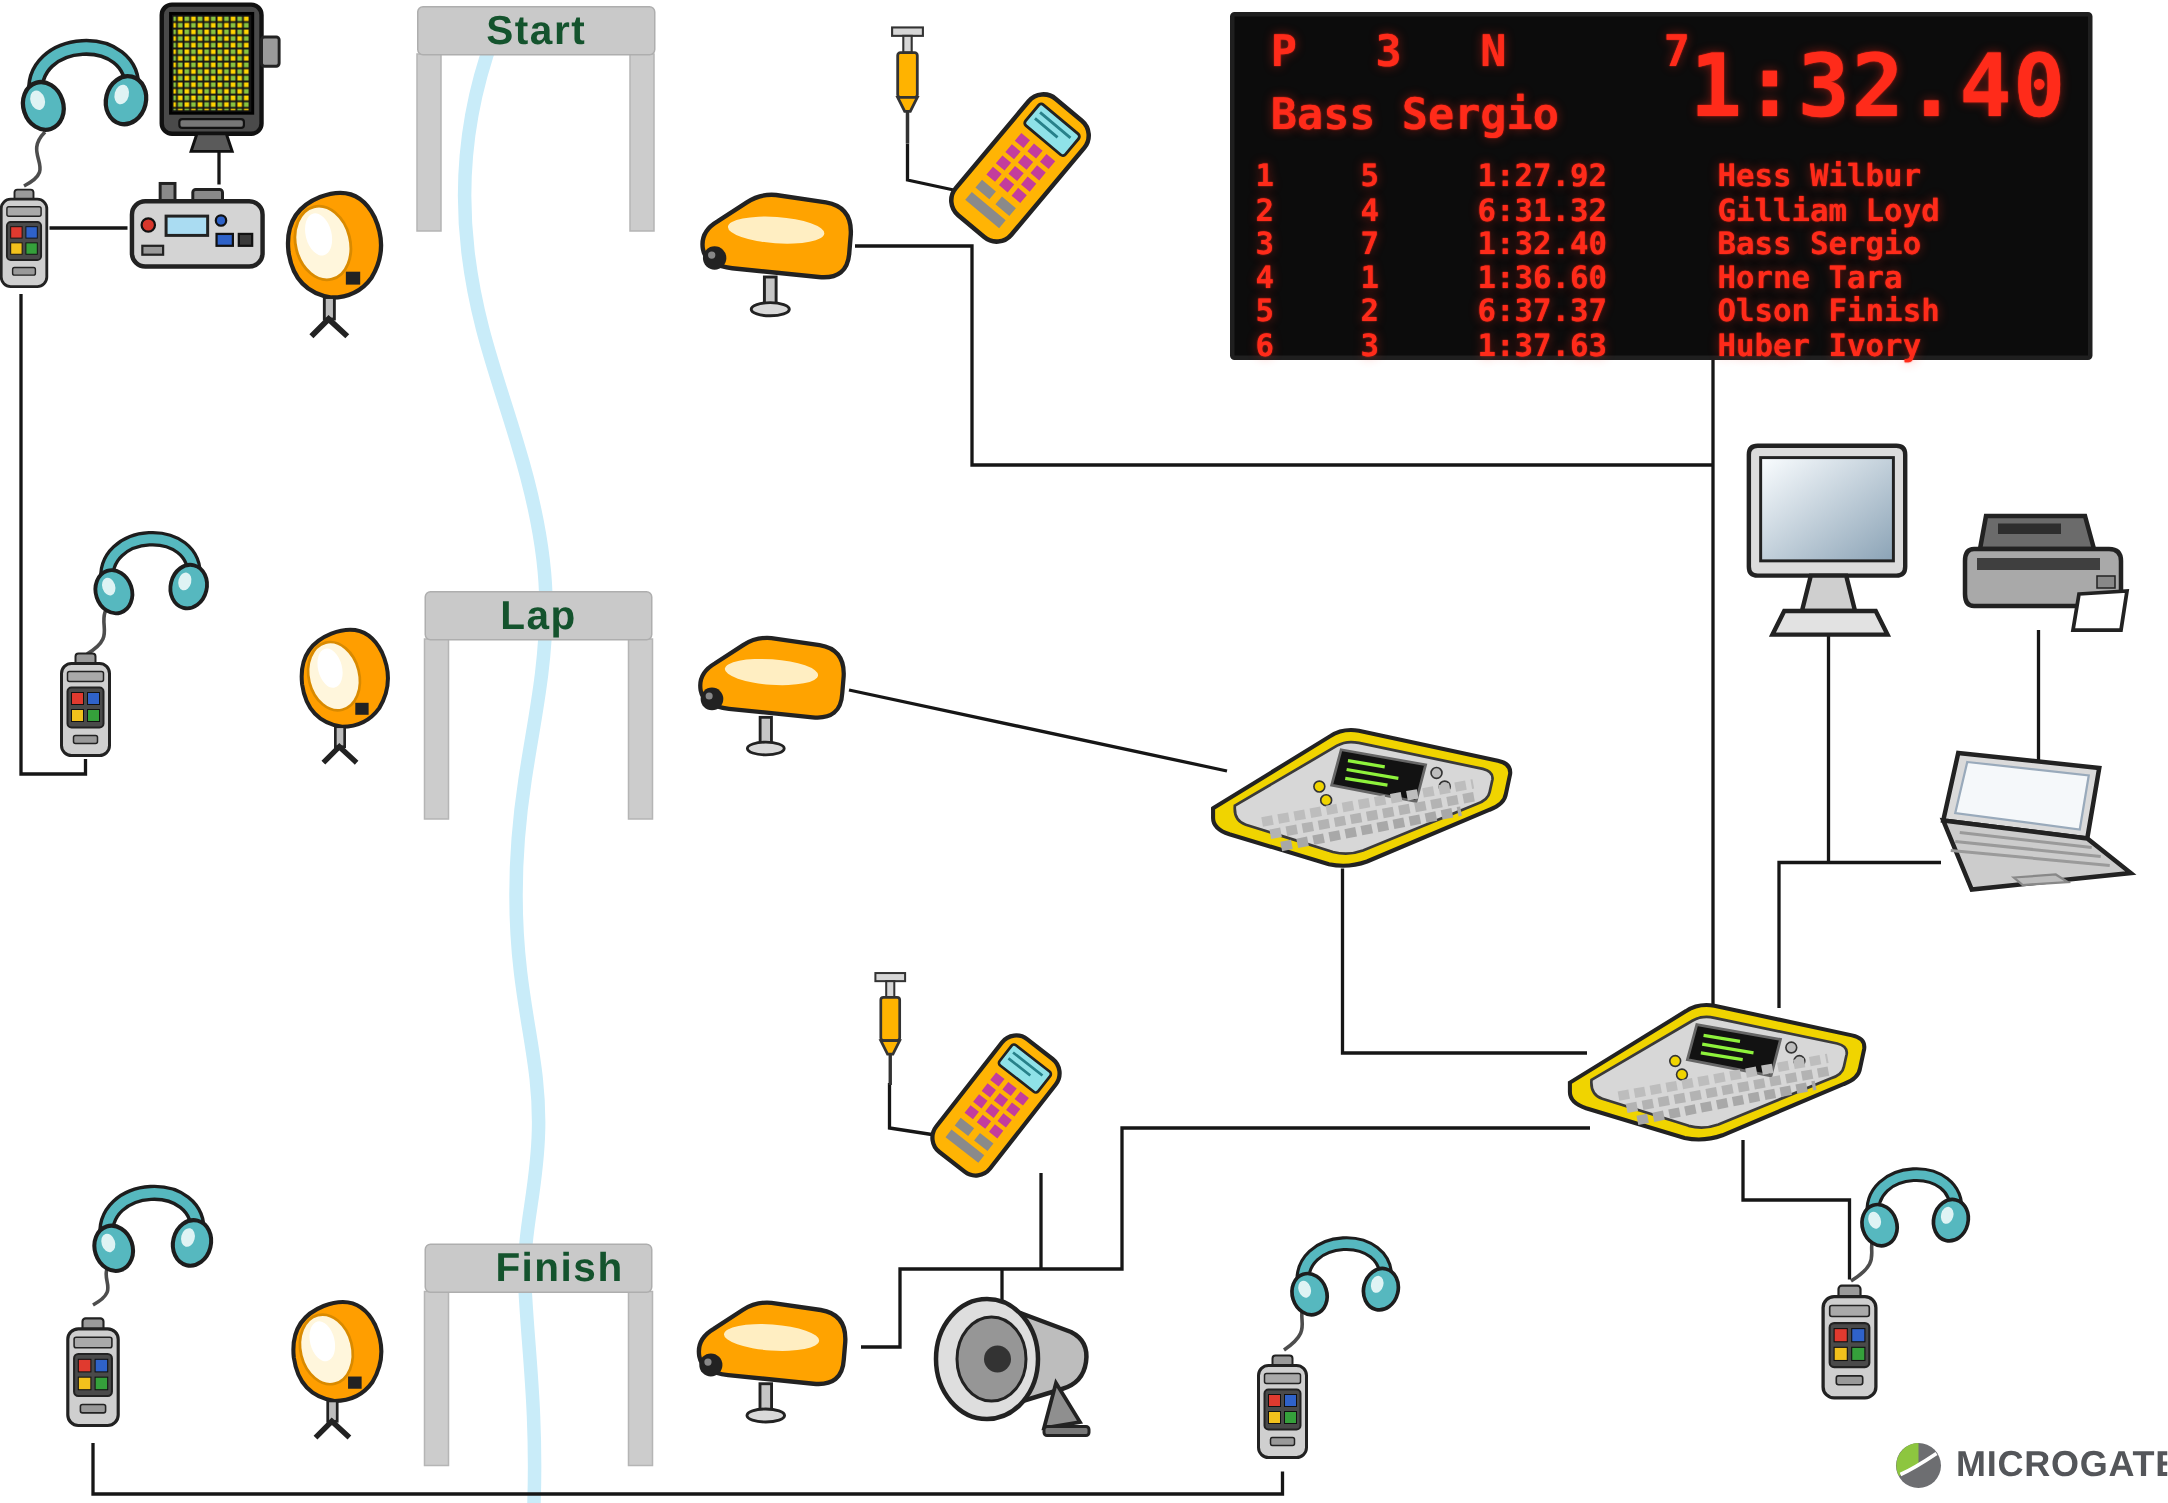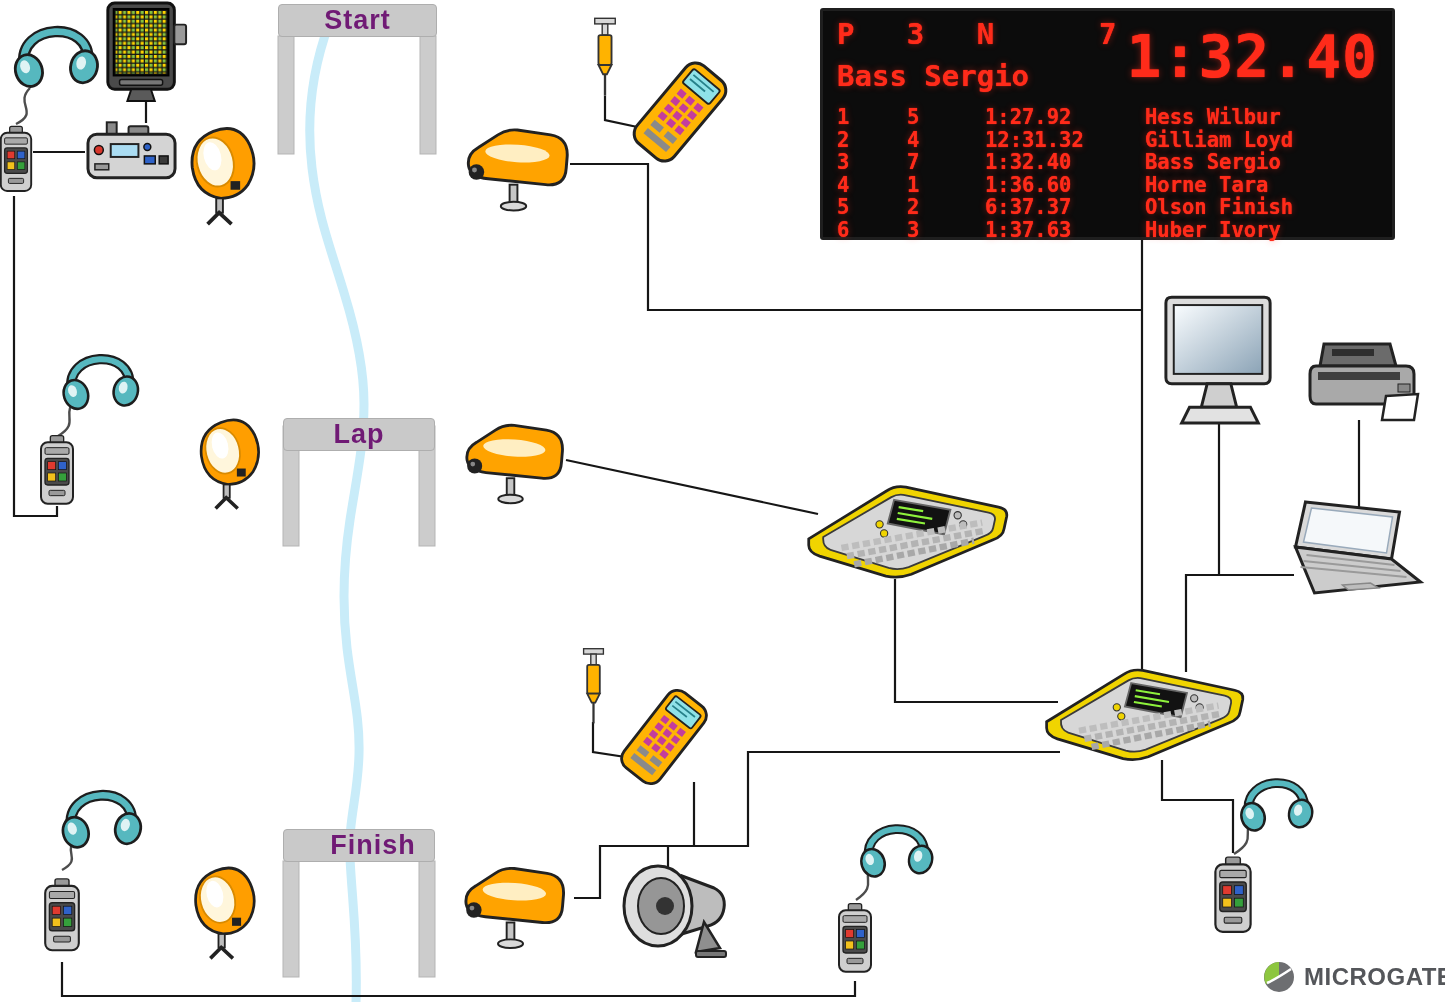--- a/index.html
+++ b/index.html
@@ -3,32 +3,32 @@
 <meta charset="utf-8">
 <style>
   html,body{margin:0;padding:0;background:#fff;}
   .stage{position:relative;width:1445px;height:1002px;background:#fff;overflow:hidden;
          font-family:"Liberation Sans",sans-serif;}
   .stage>svg{position:absolute;left:0;top:0;}
 
   
   .banner{position:absolute;background:#c9c9c9;border:1px solid #aeaeae;border-radius:4px;
           display:flex;align-items:flex-end;justify-content:center;
-          font-weight:bold;font-size:27px;color:#701a75;letter-spacing:1px;box-sizing:border-box;}
+          font-weight:bold;font-size:27px;color:#14532d;letter-spacing:1px;box-sizing:border-box;}
   .banner.start{left:278px;top:4px;width:159px;height:33px;}
-  .banner.lap{left:283px;top:394px;width:152px;height:33px;margin-top:24px;}
+  .banner.lap{left:283px;top:394px;width:152px;height:33px;}
   .banner.finish{left:283px;top:829px;width:152px;height:33px;padding-left:28px;}
 
   
   .scoreboard{position:absolute;left:820px;top:8px;width:575px;height:232px;box-sizing:border-box;
     background:#0c0c0c;border:3px solid #1f1f1f;border-radius:3px;
     color:#ff2b1a;font-family:"DejaVu Sans Mono",monospace;font-weight:bold;
     padding:6px 14px;
     text-shadow:0 0 1px #ff2b1a,0 0 7px rgba(255,43,26,.45);}
-  .sb-top{display:flex;justify-content:space-between;align-items:flex-start;height:88px;}
+  .sb-top{display:flex;justify-content:flex-end;align-items:flex-start;height:88px;}
   .sb-header{font-size:29px;line-height:34px;white-space:pre;}
   .sb-athlete{font-size:29px;line-height:34px;white-space:pre;margin-top:8px;}
   .sb-time{font-size:58px;line-height:72px;margin-top:4px;letter-spacing:1px;}
   .sb-rows{margin-top:1px;}
   .sb-row{display:grid;grid-template-columns:70px 78px 160px auto;font-size:20.5px;line-height:22.5px;white-space:pre;}
 
   
   .brand{position:absolute;left:1262px;top:960px;display:flex;align-items:center;gap:8px;}
   .brand .brand-text{font-weight:bold;font-size:24px;color:#54565a;letter-spacing:.5px;}
 </style>
@@ -328,21 +328,21 @@
       <div class="sb-header">P   3   N      7</div>
       <div class="sb-athlete">Bass Sergio</div>
     </div>
     <div class="sb-time">1:32.40</div>
   </div>
   <div class="sb-rows">
     <div class="sb-row">
       <span>1</span><span>5</span><span>1:27.92</span><span>Hess Wilbur</span>
     </div>
     <div class="sb-row">
-      <span>2</span><span>4</span><span>12:31.32</span><span>Gilliam Loyd</span>
+      <span>2</span><span>4</span><span>6:31.32</span><span>Gilliam Loyd</span>
     </div>
     <div class="sb-row">
       <span>3</span><span>7</span><span>1:32.40</span><span>Bass Sergio</span>
     </div>
     <div class="sb-row">
       <span>4</span><span>1</span><span>1:36.60</span><span>Horne Tara</span>
     </div>
     <div class="sb-row">
       <span>5</span><span>2</span><span>6:37.37</span><span>Olson Finish</span>
     </div>

